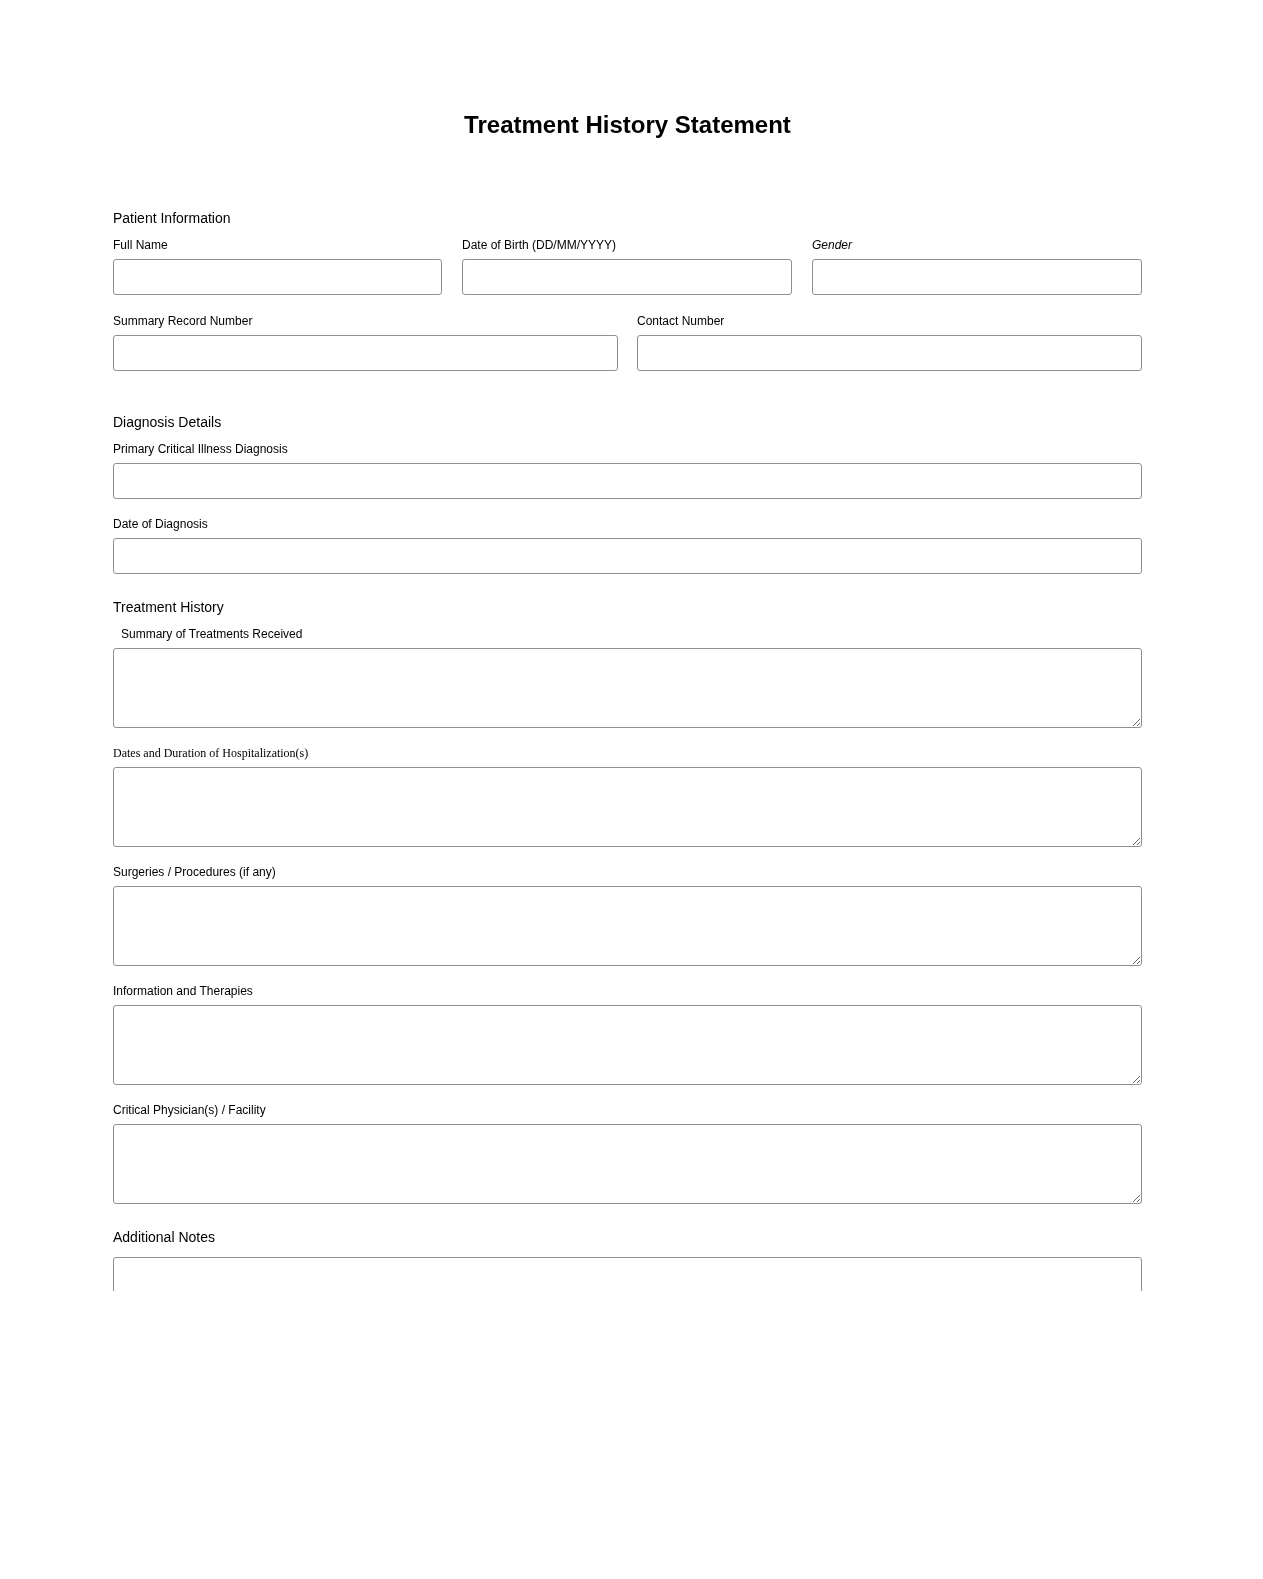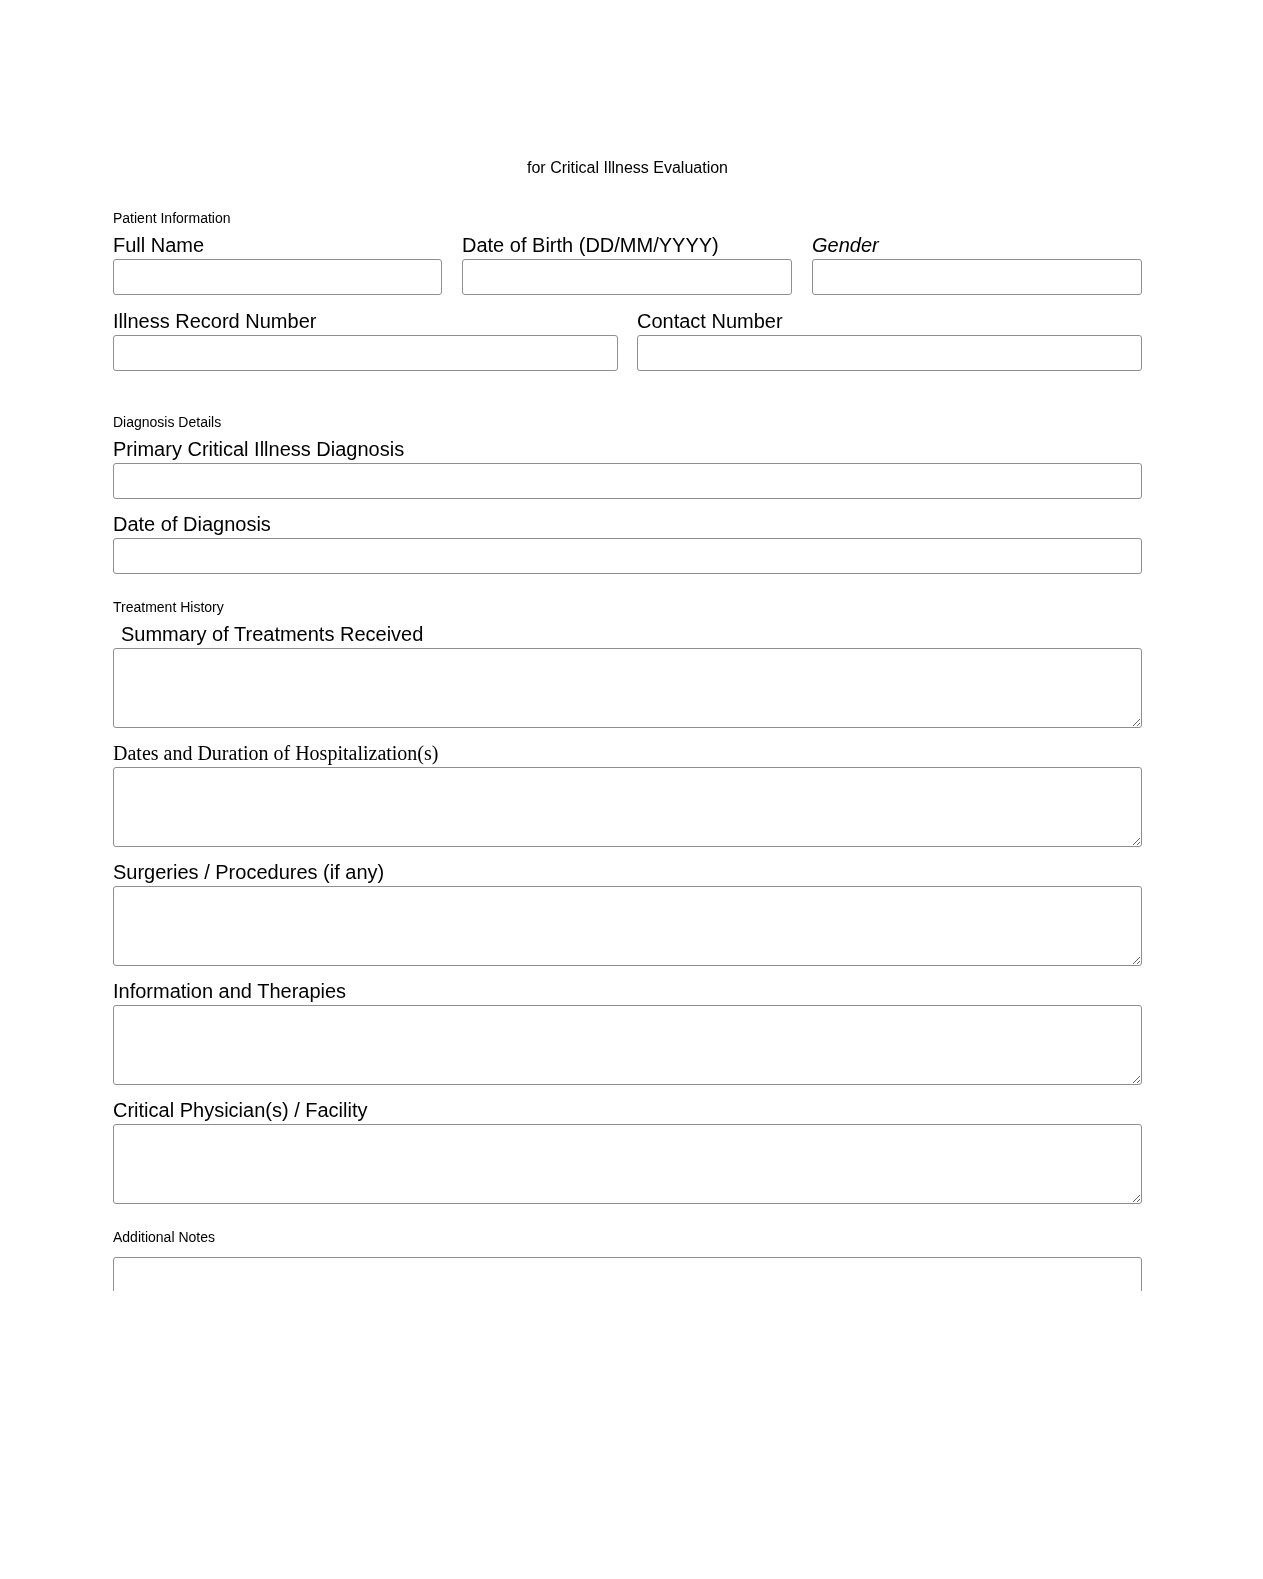--- a/index.html
+++ b/index.html
@@ -38,21 +38,21 @@
     }
     .section-title {
       position: absolute;
       left: 0;
       font-size: 14px;
       font-weight: normal;
       line-height: 21px;
     }
     .label {
       position: absolute;
-      font-size: 20px;
+      font-size: 12px;
       line-height: 19px;
       white-space: nowrap;
     }
     .field {
       position: absolute;
       box-sizing: border-box;
       border: 1px solid #8f8f8f;
       border-radius: 3px;
       background: #fff;
       padding: 0;
@@ -62,34 +62,34 @@
     }
     input.field { height: 36px; }
     textarea.field { height: 80px; resize: vertical; }
     textarea.field.cut { height: 80px; }
   </style>
 </head>
 <body>
 
 <div class="page">
 
-  <div class="subtitle">for Critical Illness Evaluation</div>
+  <div class="title">Treatment History Statement</div>
 
   <div class="section-title" style="top:208px;">Patient Information</div>
 
   <div class="label" style="left:0; top:236px;">Full Name</div>
   <input class="field" type="text" style="left: 0px; top: 259px; width: 329px;" value="">
 
   <div class="label" style="left:349px; top:236px;">Date of Birth (DD/MM/YYYY)</div>
   <input class="field" type="text" style="left: 349px; top: 259px; width: 330px;" value="">
 
   <div class="label" style="left:699px; top:236px;font-style:italic;">Gender</div>
   <input class="field" type="text" style="left: 699px; top: 259px; width: 330px;" value="">
 
-  <div class="label" style="left:0; top:312px;">Illness Record Number</div>
+  <div class="label" style="left:0; top:312px;">Summary Record Number</div>
   <input class="field" type="text" style="left: 0px; top: 335px; width: 505px;" value="">
 
   <div class="label" style="left:524px; top:312px;">Contact Number</div>
   <input class="field" type="text" style="left: 524px; top: 335px; width: 505px;" value="">
 
   <div class="section-title" style="top:412px;">Diagnosis Details</div>
 
   <div class="label" style="left:0; top:440px;">Primary Critical Illness Diagnosis</div>
   <input class="field" type="text" style="left: 0px; top: 463px; width: 1029px;" value="">
 

